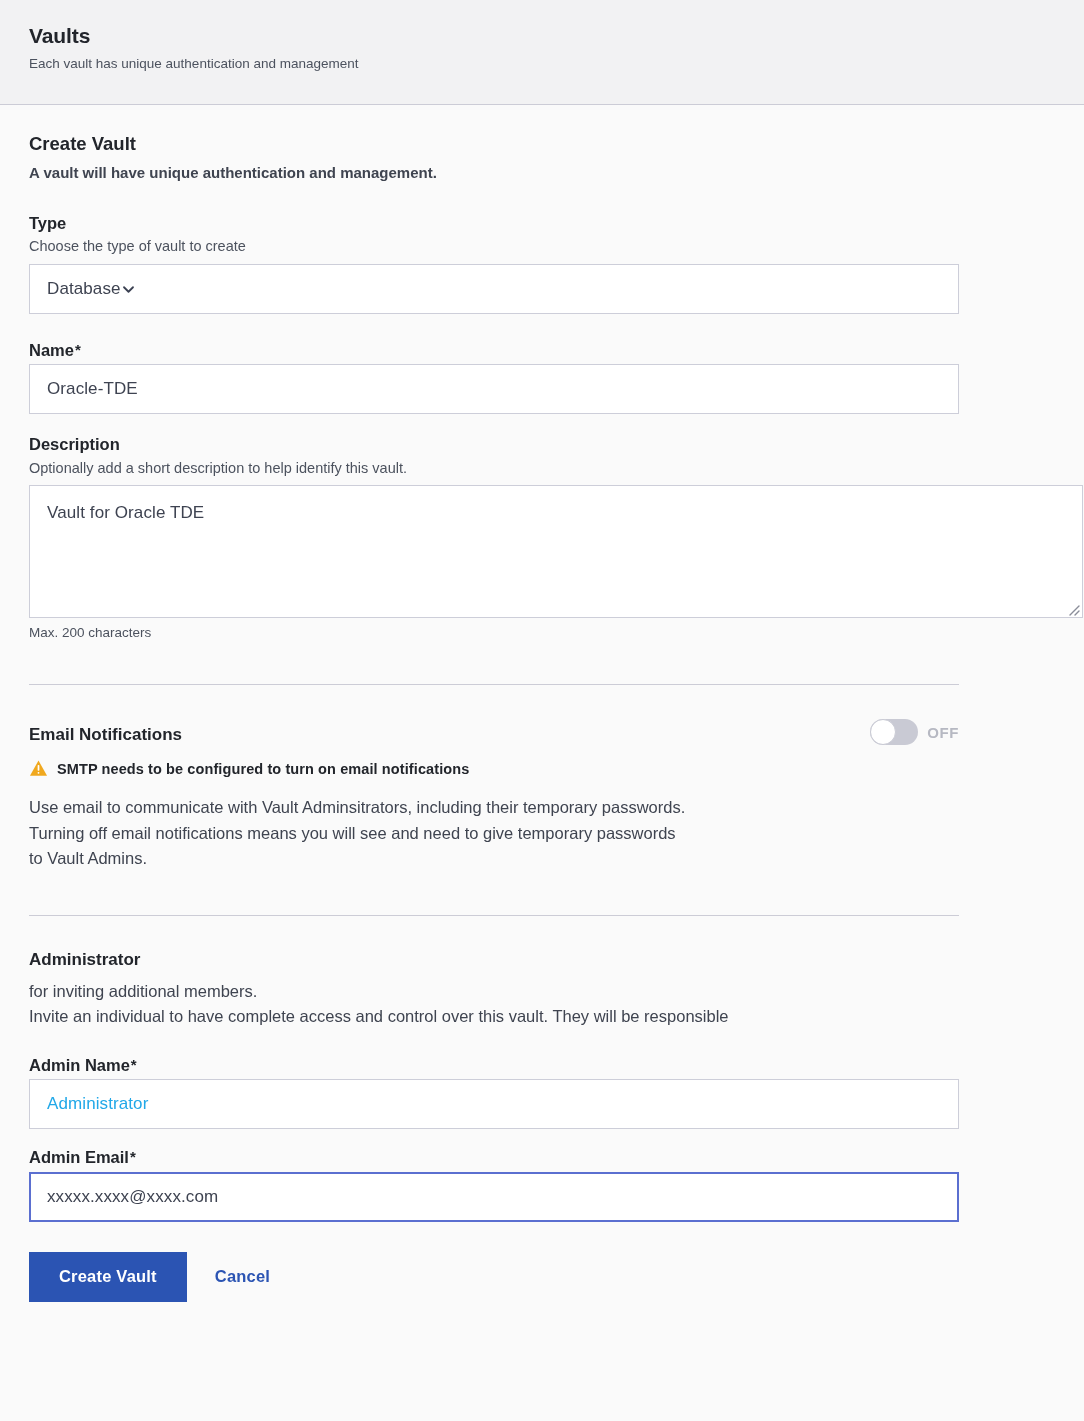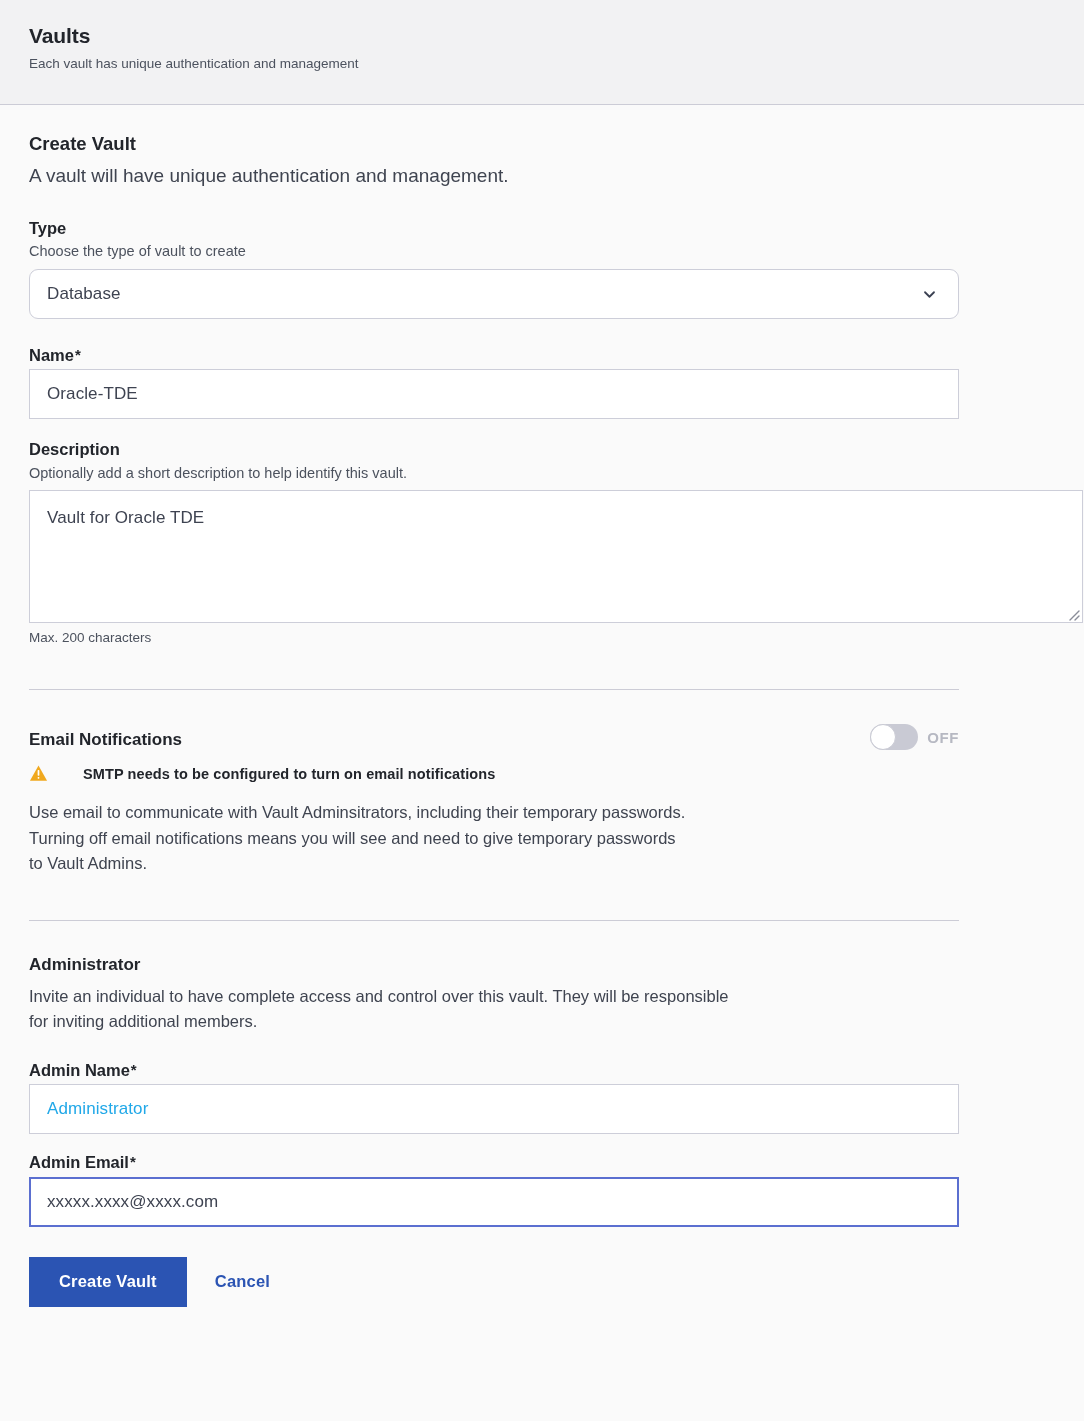--- a/index.html
+++ b/index.html
@@ -44,24 +44,25 @@
     box-sizing: border-box;
   }
   .section-title {
     font-size: 18.5px;
     font-weight: bold;
     color: #22252b;
     margin: 0 0 10px 0;
     line-height: 1.15;
   }
   .section-desc {
-    font-size: 19px;
+    font-size: 15px;
     color: #3f4450;
     line-height: 1.25;
     margin-bottom: 30px;
+    font-weight: bold;
   }
 
   .field-label {
     font-size: 16.5px;
     font-weight: bold;
     color: #22252b;
     margin-bottom: 3px;
     line-height: 1.3;
   }
   .req-star {
@@ -86,22 +87,20 @@
     border: 1px solid #cdced9;
     box-sizing: border-box;
     display: flex;
     align-items: center;
     padding: 0 14px 0 17px;
     font-size: 17px;
     color: #3e4351;
     letter-spacing: 0.1px;
   }
   .input-box.select {
-    justify-content: space-between;
-    border-radius: 9px;
   }
   .input-box .placeholder-blue {
     color: #21a8e8;
   }
   .chevron {
     width: 15px;
     height: 15px;
     flex: 0 0 auto;
     margin-right: 7px;
   }
@@ -194,21 +193,20 @@
     align-items: center;
     gap: 9px;
     margin-top: 14px;
   }
   .warn-icon { width: 19px; height: 19px; flex: 0 0 auto; }
   .warn-text {
     font-size: 14.5px;
     font-weight: bold;
     color: #22252b;
     letter-spacing: 0.1px;
-    margin-left: 26px;
   }
   .notif-body {
     margin-top: 17px;
     font-size: 16.5px;
     color: #3f4450;
     line-height: 1.53;
     width: 880px;
   }
 
   
@@ -342,22 +340,22 @@
     </div>
   </div>
 
   <div style="height:44px"></div>
   <div class="divider"></div>
   <div style="height:34px"></div>
 
   <div>
     <div class="admin-title">Administrator</div>
     <div class="admin-desc">
+      <div>for inviting additional members.</div>
       <div>Invite an individual to have complete access and control over this vault. They will be responsible</div>
-      <div>for inviting additional members.</div>
     </div>
 
     <div style="height:26px"></div>
 
     <div>
       <div class="field-label">
         <span>Admin Name</span><span class="req-star">*</span>
       </div>
       <div class="input-box">
         <span class="placeholder-blue">Administrator</span>

